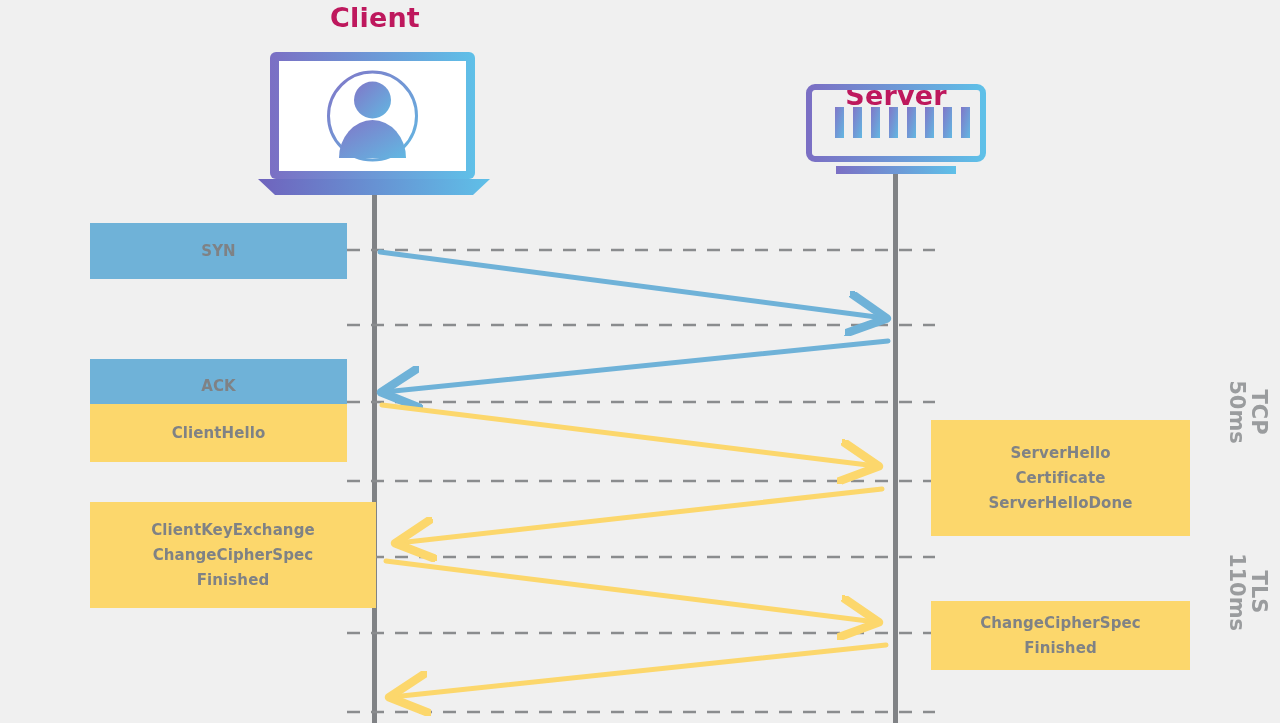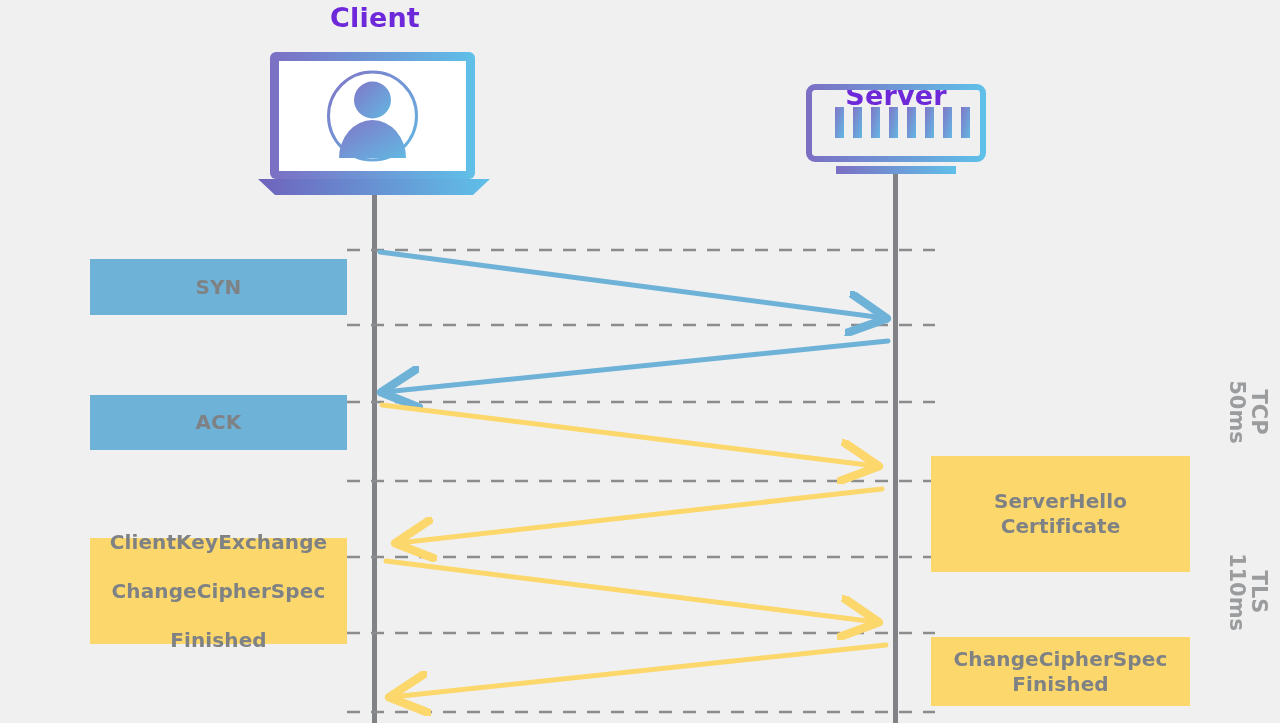--- a/index.html
+++ b/index.html
@@ -11,21 +11,21 @@
     overflow:hidden;
     position:relative;
   }
   #stage{position:absolute;left:0;top:0;width:1280px;height:723px;}
 
   
   .endpoint-title{
     position:absolute;
     font-size:27px;
     font-weight:bold;
-    color:#6d28d9;
+    color:#be185d;
     letter-spacing:.2px;
     white-space:nowrap;
     text-align:center;
   }
   #client-title{left:275px;top:2px;width:200px;}
   #server-title{left:796px;top:38px;width:200px;margin-top:42px;}
 
   
   .lifeline{position:absolute;width:5px;background:#808285;}
   #client-lifeline{left:372px;top:188px;height:535px;}
@@ -35,27 +35,26 @@
   #client-icon{position:absolute;left:258px;top:50px;width:232px;height:145px;}
   #server-icon{position:absolute;left:808px;top:86px;width:176px;height:88px;}
 
   
   .msg-box{
     position:absolute;
     display:flex;
     align-items:center;
     justify-content:center;
     text-align:center;
-    font-size:20px;
+    font-size:15px;
     font-weight:bold;
     color:#7f8285;
     line-height:25px;
     letter-spacing:.1px;
     box-sizing:border-box;
-    margin-top:36px;
   }
   .blue{background:#6fb2d8;}
   .yellow{background:#fcd76c;}
   .msg-box span{display:block;padding:0 6px;}
 
   
   .phase-label{
     position:absolute;
     color:#9a9c9e;
     font-size:21px;
@@ -169,31 +168,35 @@
   </svg>
 
   <div class="msg-box blue" style="left:90px;top:223px;width:257px;height:56px;">
     <span>SYN</span>
   </div>
 
   <div class="msg-box blue" style="left:90px;top:359px;width:257px;height:55px;">
     <span>ACK</span>
   </div>
 
-
-  <div class="msg-box yellow" style="left:90px;top:502px;width:257px;height:106px;flex-direction:column;gap:24px;">
+  <div class="msg-box yellow" style="left:90px;top:404px;width:257px;height:58px;">
+    <span>ClientHello</span>
+  </div>
+
+  <div class="msg-box yellow" style="left:90px;top:502px;width:286px;height:106px;flex-direction:column;">
     <span>ClientKeyExchange</span>
     <span>ChangeCipherSpec</span>
     <span>Finished</span>
   </div>
 
 
   <div class="msg-box yellow" style="left:931px;top:420px;width:259px;height:116px;flex-direction:column;text-align:center;">
     <span>ServerHello</span>
     <span>Certificate</span>
+    <span>ServerHelloDone</span>
   </div>
 
   <div class="msg-box yellow" style="left:931px;top:601px;width:259px;height:69px;flex-direction:column;">
     <span>ChangeCipherSpec</span>
     <span>Finished</span>
   </div>
 
   <div class="phase-label" style="left:1193px;top:390px;width:110px;">
     <div>TCP</div>
     <div>50ms</div>

